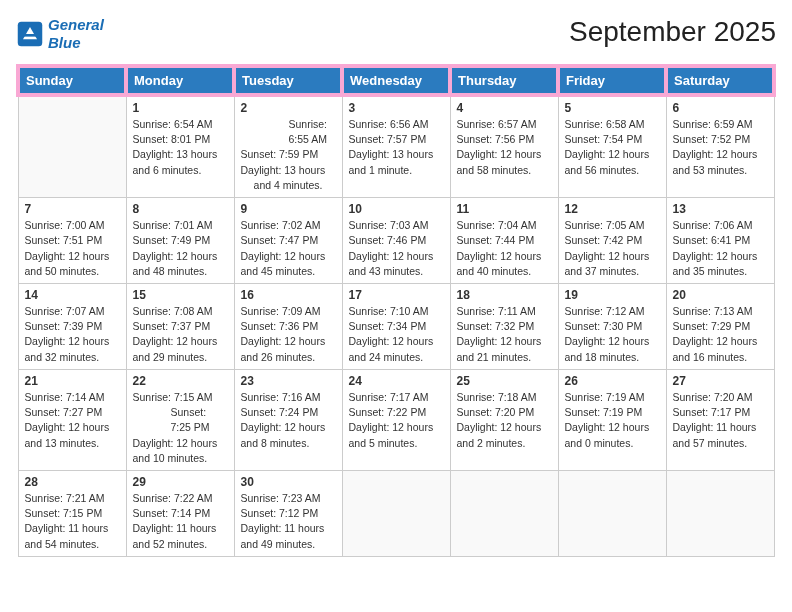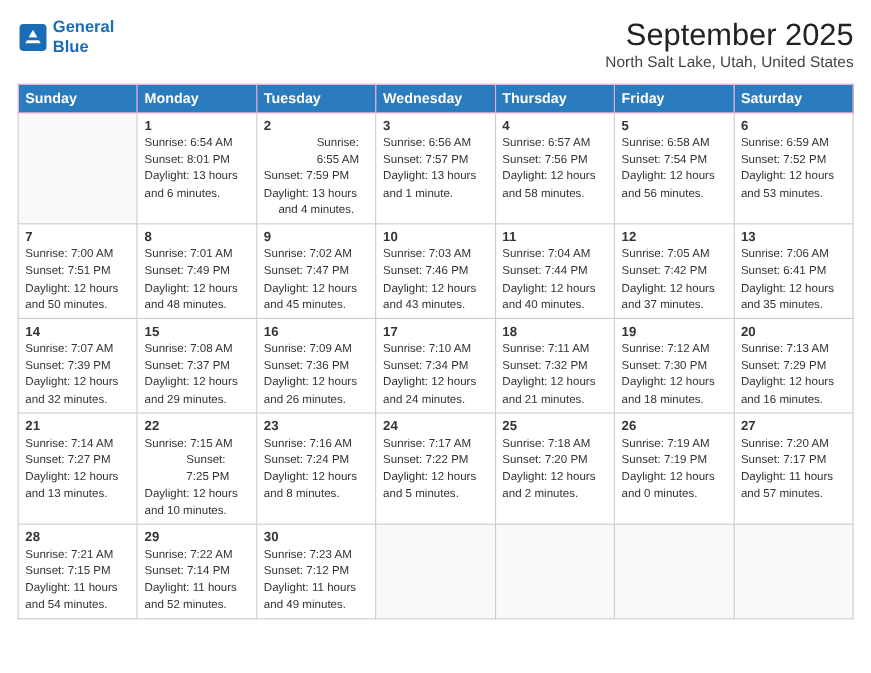--- a/index.html
+++ b/index.html
@@ -22,20 +22,21 @@
       gap: 4px;
     }
     .logo-text {
       font-size: 15px;
       font-weight: bold;
       color: #333;
       line-height: 1.2;
     }
     .logo-text span {
       color: #1a6db5;
+      font-style: italic;
     }
     .logo-icon {
       width: 28px;
       height: 28px;
     }
     .title-area {
       text-align: right;
     }
     .month-title {
       font-size: 28px;
@@ -51,21 +52,21 @@
       border-collapse: collapse;
       border: 1px solid #ccc;
     }
     .calendar th {
       background-color: #2b7bbf;
       color: #fff;
       font-size: 13px;
       font-weight: bold;
       padding: 5px 6px;
       text-align: left;
-      border: 1px solid #f9a8d4;
+      border: 4px solid #f9a8d4;
     }
     .calendar td {
       vertical-align: top;
       padding: 4px 6px;
       border: 1px solid #ccc;
       width: 108px;
       min-height: 80px;
       font-size: 10.5px;
       color: #333;
       background: #fff;
@@ -93,21 +94,20 @@
       <polygon points="8,22 16,8 24,22" fill="white"></polygon>
       <rect x="8" y="16" width="16" height="3" fill="#1a6db5"></rect>
     </svg>
     <div class="logo-text">
       <div><span>General</span></div>
       <div><span style="color:#1a6db5">Blue</span></div>
     </div>
   </div>
   <div class="title-area">
     <div class="month-title">September 2025</div>
-    <div class="location-title">North Salt Lake, Utah, United States</div>
   </div>
 </div>
 
 <table class="calendar">
   <thead>
     <tr>
     <th>Sunday</th>
         <th>Monday</th>
         <th>Tuesday</th>
         <th>Wednesday</th>

